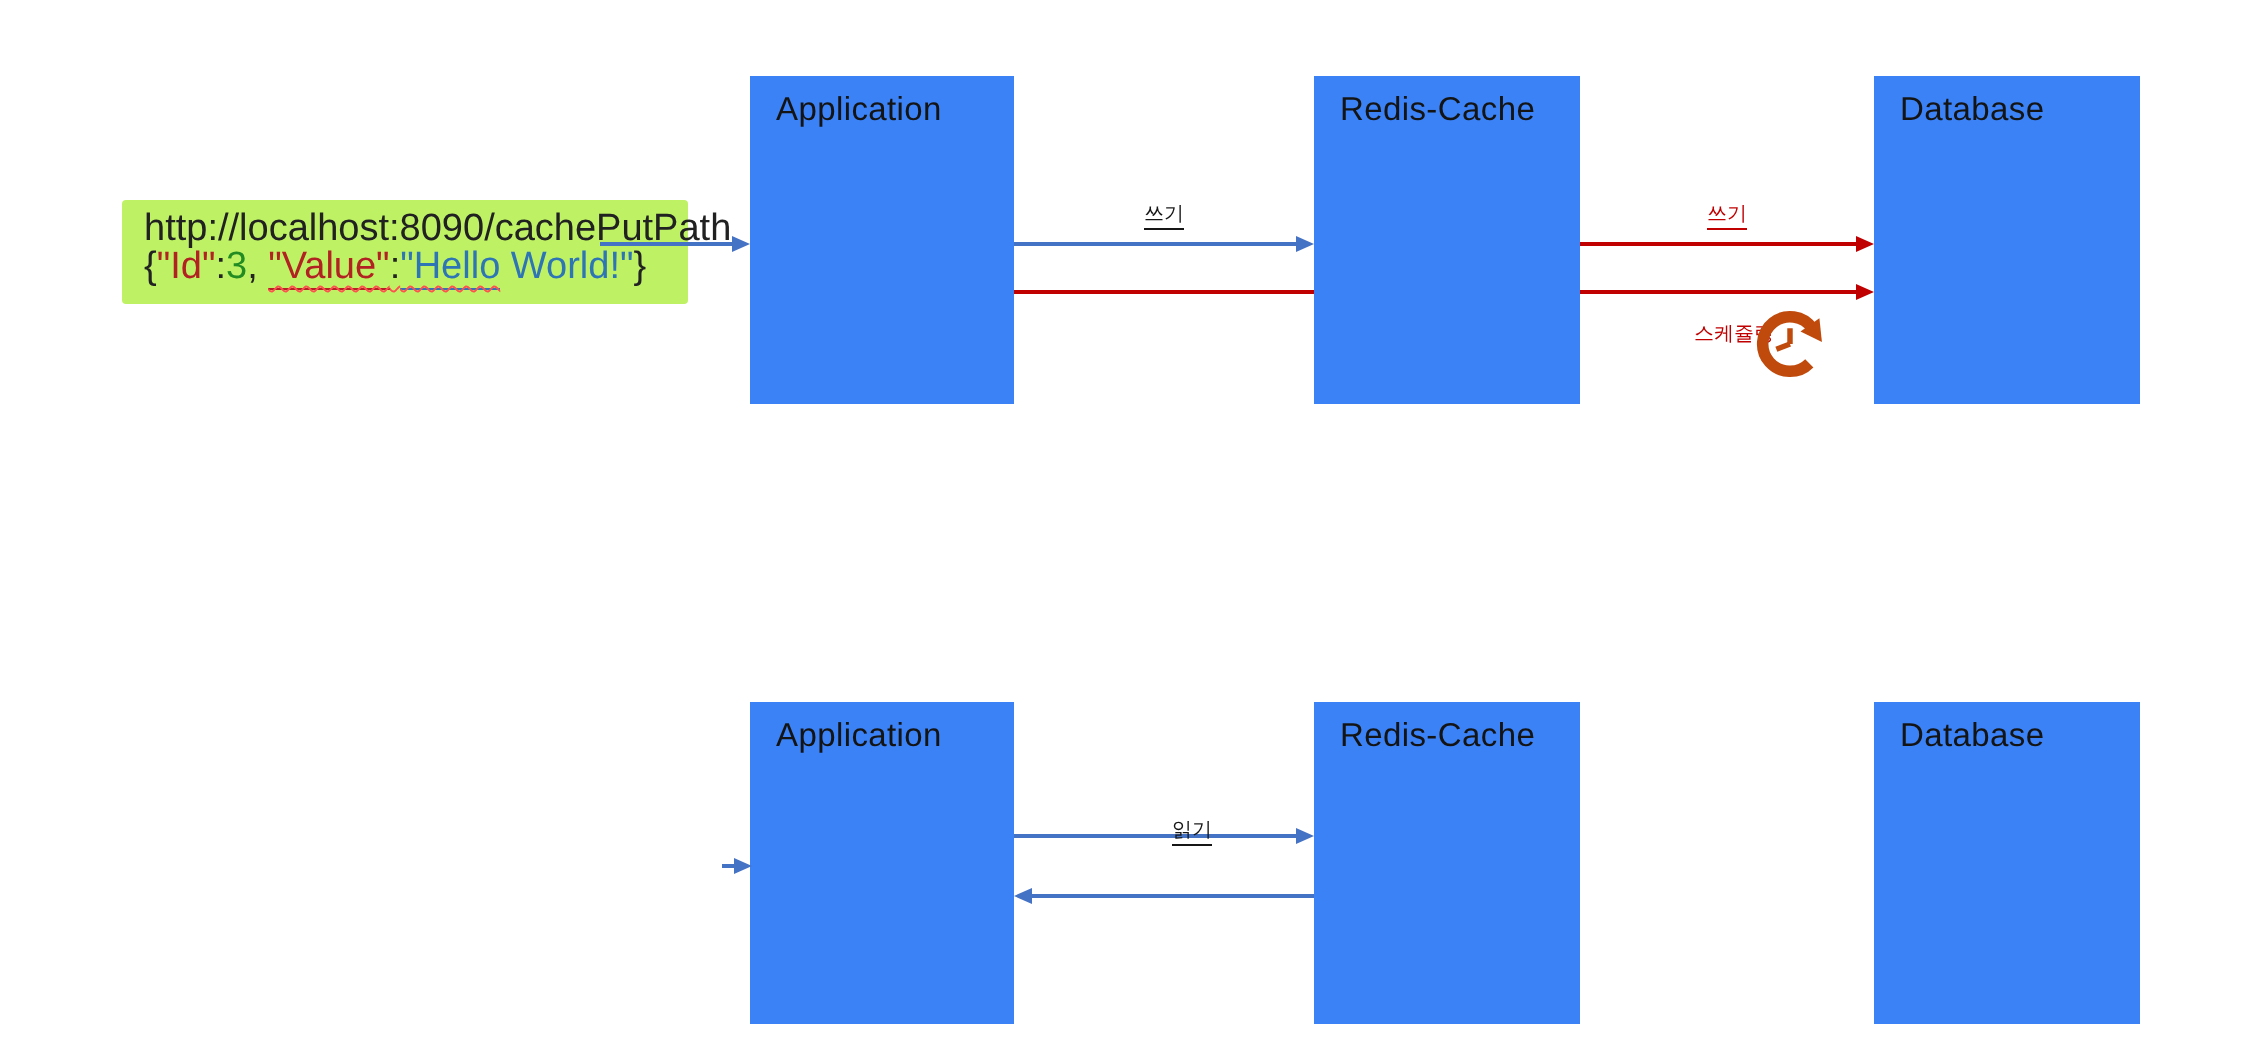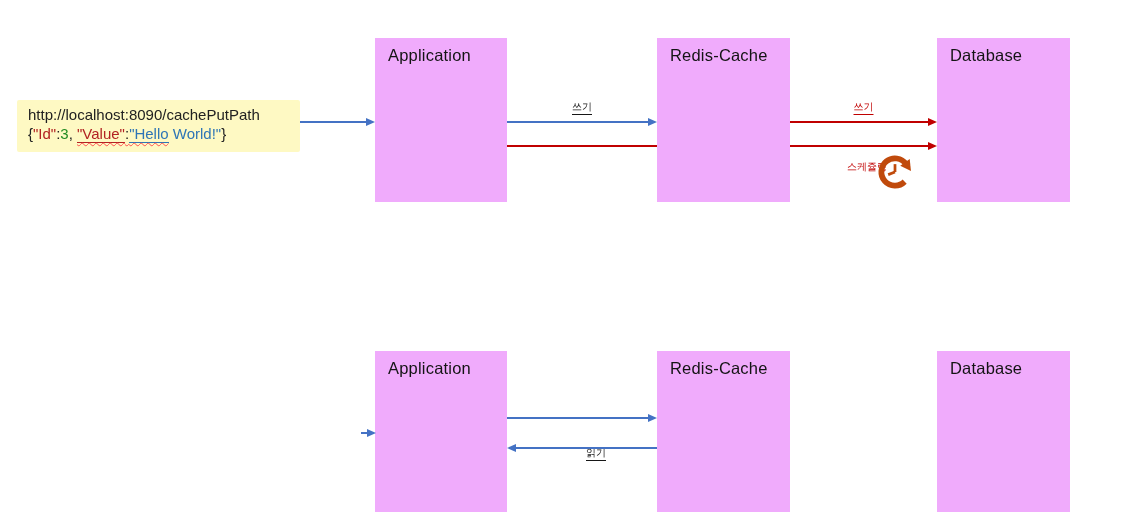--- a/index.html
+++ b/index.html
@@ -2,30 +2,30 @@
 <html><head>
 <meta charset="utf-8">
 <style>
   html,body { margin:0; padding:0; background:#ffffff; }
   .canvas {
     position:relative; width:1129px; height:532px; background:#ffffff;
     font-family:"Liberation Sans", sans-serif; overflow:hidden;
   }
   
   .node {
-    position:absolute; background:#f0abfc;
+    position:absolute; background:#3b82f6;
   }
   .node .node-label {
     display:block; padding:8px 0 0 13px; font-size:16.5px; color:#141414;
     letter-spacing:0.2px;
   }
   
   .url-box {
-    position:absolute; background:#fef9c3; border-radius:2px;
-    font-size:15px; color:#212121;
+    position:absolute; background:#bef264; border-radius:2px;
+    font-size:19px; color:#212121;margin-left:44px;
   }
   .url-box .line { display:block; padding-left:11px; line-height:19px; }
   .url-box.single .line { line-height:33px; padding-left:10px; }
   .url-box.multi { padding-top:5px; }
   
   .hline { position:absolute; height:2px; background-color:currentColor; }
   .hline.blue { color:#4472c4; }
   .hline.red  { color:#c00000; }
   .head-r::after {
     content:""; position:absolute; right:-8px; top:-3px; width:0; height:0;
@@ -109,18 +109,18 @@
   <div class="node" style="left:657px; top:351px; width:133px; height:161px;">
     <span class="node-label">Redis-Cache</span>
   </div>
   <div class="node" style="left:937px; top:351px; width:133px; height:161px;">
     <span class="node-label">Database</span>
   </div>
 
   <div class="hline blue head-r" style="left:361px; top:432px; width:7px;"></div>
 
   <div class="hline blue head-r" style="left:507px; top:417px; width:142px;"></div>
-  <div class="flow-label" style="left:507px; top:446px; width:178px;">
+  <div class="flow-label" style="left:507px; top:408px; width:178px;">
     <span class="u">읽기</span>
   </div>
   <div class="hline blue head-l" style="left:515px; top:447px; width:142px;"></div>
 
 </div>
 
 </body></html>

